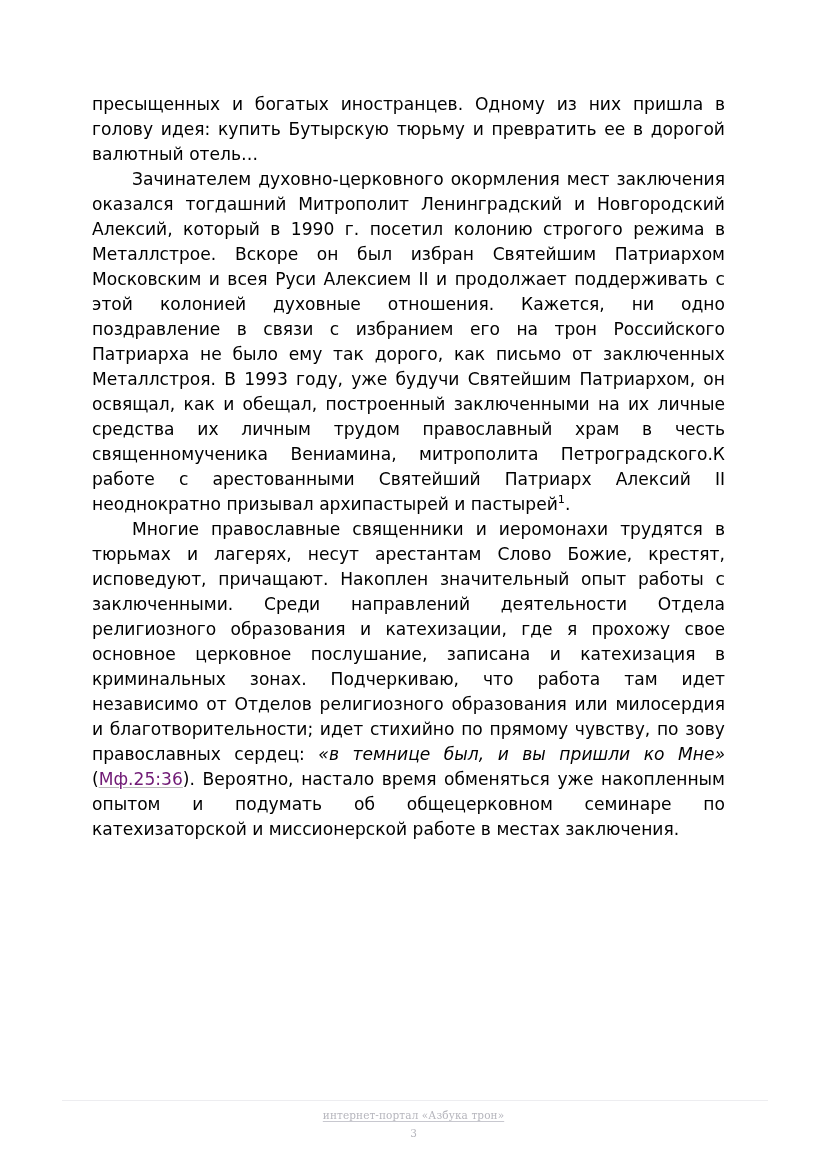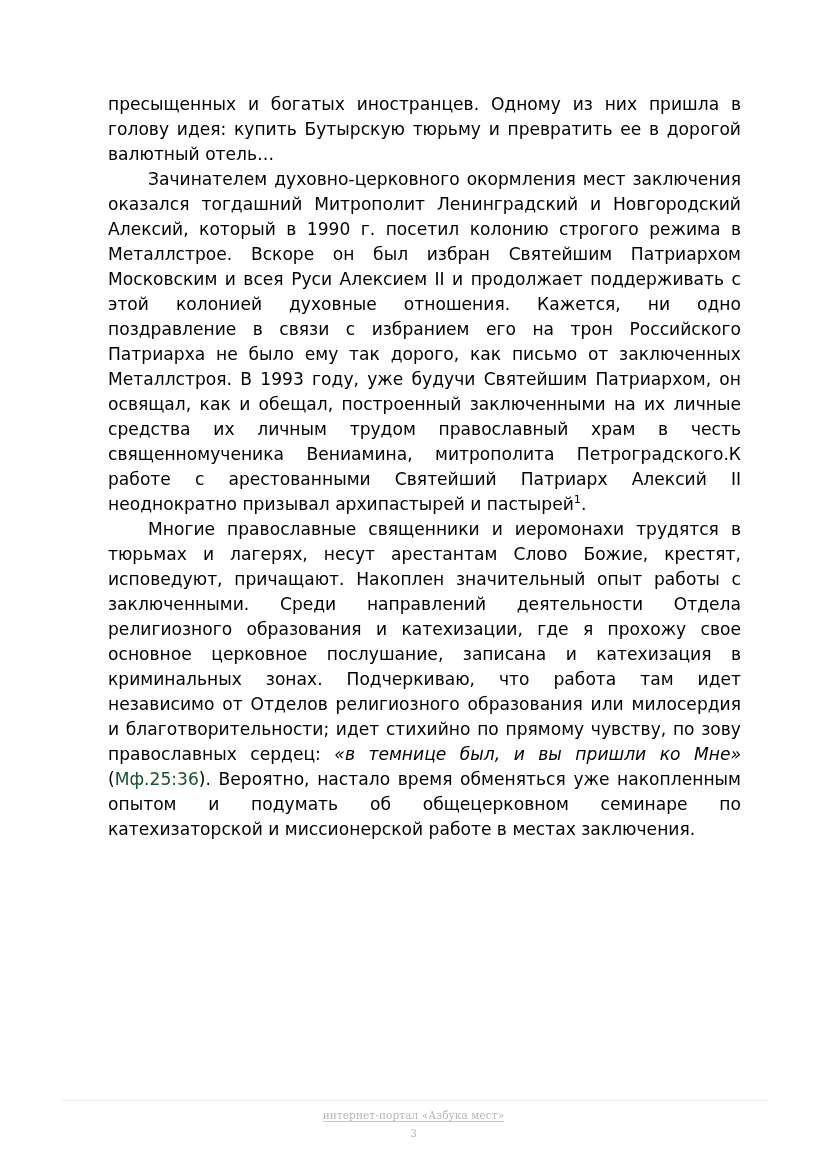--- a/index.html
+++ b/index.html
@@ -16,21 +16,21 @@
     position: relative;
     width: 827px;
     height: 1169px;
     margin: 0 auto;
     background: #ffffff;
     overflow: hidden;
     box-sizing: border-box;
   }
   .content {
     position: absolute;
-    left: 108px;
+    left: 92px;
     top: 92px;
     width: 633px;
   }
   .para {
     margin: 0;
     font-size: 17.1px;
     line-height: 25.0px;
     text-align: justify;
     text-justify: inter-word;
     letter-spacing: 0.01px;
@@ -47,24 +47,25 @@
   sup.footnote-ref {
     font-size: 0.66em;
     line-height: 0;
     vertical-align: super;
   }
   .quote-italic {
     font-style: italic;
     margin-top: 32px;
   }
   .scripture-link {
+    text-decoration: underline;
     text-decoration-color: #b9b9b9;
     text-underline-offset: 2px;
     text-decoration-thickness: 1px;
-    color: #14532d;
+    color: #701a75;
   }
   .footer-rule {
     position: absolute;
     left: 62px;
     top: 1100px;
     width: 706px;
     height: 1px;
     background: #ededf0;
   }
   .footer {
@@ -104,17 +105,17 @@
 
     <p class="para indent"><span>Зачинателем духовно-церковного окормления мест заключения оказался тогдашний Митрополит Ленинградский и Новгородский Алексий, который в 1990 г. посетил колонию строгого режима в Металлстрое. Вскоре он был избран Святейшим Патриархом Московским и всея Руси Алексием II и продолжает поддерживать с этой колонией духовные отношения. Кажется, ни одно поздравление в связи с избранием его на трон Российского Патриарха не было ему так дорого, как письмо от заключенных Металлстроя. В 1993 году, уже будучи Святейшим Патриархом, он освящал, как и обещал, построенный заключенными на их личные средства их личным трудом православный храм в честь священномученика Вениамина, митрополита Петроградского.К работе с арестованными Святейший Патриарх Алексий II неоднократно призывал архипастырей и пастырей</span><sup class="footnote-ref">1</sup><span>.</span></p>
 
     <p class="para indent"><span>Многие православные священники и иеромонахи трудятся в тюрьмах и лагерях, несут арестантам Слово Божие, крестят, исповедуют, причащают. Накоплен значительный опыт работы с заключенными. Среди направлений деятельности Отдела религиозного образования и катехизации, где я прохожу свое основное церковное послушание, записана и катехизация в криминальных зонах. Подчеркиваю, что работа там идет независимо от Отделов религиозного образования или милосердия и благотворительности; идет стихийно по прямому чувству, по зову православных сердец: </span><span class="quote-italic">«в темнице был, и вы пришли ко Мне»</span><span> (</span><span class="scripture-link">Мф.25:36</span><span>). Вероятно, настало время обменяться уже накопленным опытом и подумать об общецерковном семинаре по катехизаторской и миссионерской работе в местах заключения.</span></p>
 
   </div>
 
   <div class="footer-rule"></div>
 
   <div class="footer">
-    <div class="footer-portal">интернет-портал «Азбука мест»</div>
+    <div class="footer-portal">интернет-портал «Азбука трон»</div>
     <div class="footer-pageno">3</div>
   </div>
 
 </div>
 
 </body></html>

